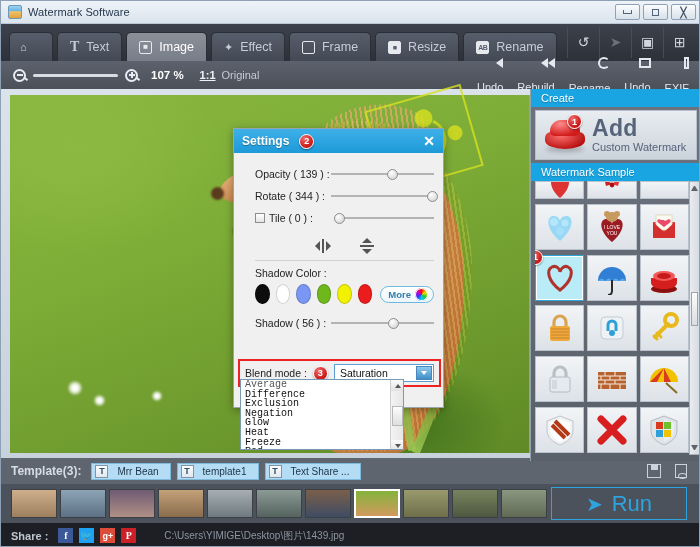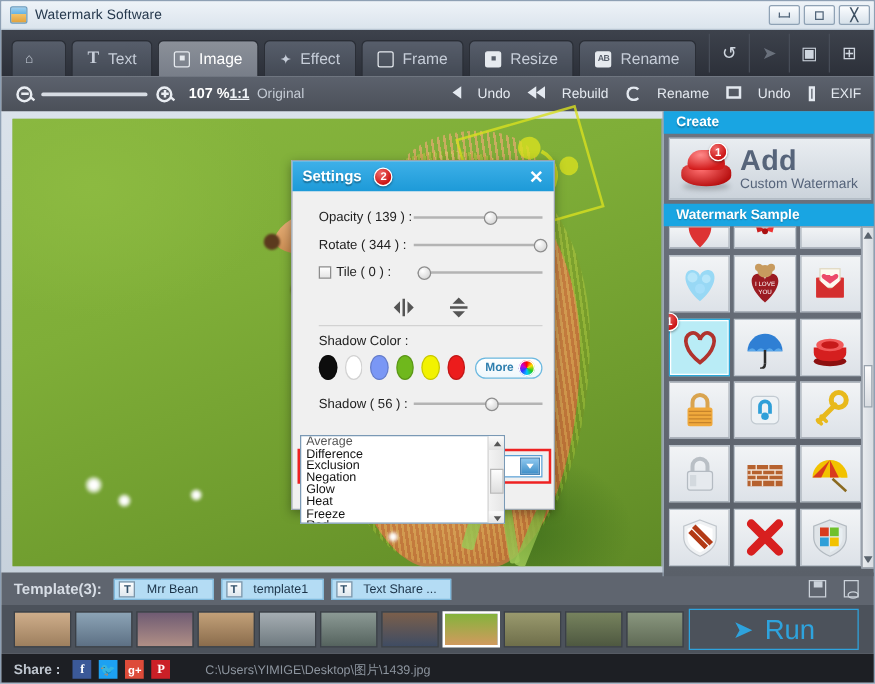--- a/index.html
+++ b/index.html
@@ -82,25 +82,25 @@
     background: linear-gradient(#5c626d, #4b5059);
     display: flex; align-items: center; color: #e2e7ee; font-size: 11px;
   }
   .zoomwrap { display: flex; align-items: center; gap: 7px; margin-left: 12px; }
   .magn { width: 13px; height: 13px; border: 2px solid #e9edf2; border-radius: 50%; position: relative; }
   .magn::after { content:""; position:absolute; width:4px; height:2px; background:#e9edf2; right:-4px; bottom:0px; transform: rotate(40deg); }
   .magn i { position:absolute; left:1.5px; top:3.5px; width:6px; height:2px; background:#e9edf2; }
   .magn i.v { left:3.5px; top:1.5px; width:2px; height:6px; }
   .ztrack { width: 85px; height: 3px; background: #d7dce3; border-radius: 2px; }
   .zpct { font-weight: bold; font-size: 11.5px; margin-left: 6px; color:#fff;}
-  .onetoone { display:flex; align-items:flex-end; gap:6px; }
+  .onetoone { margin-left: 16px; display:flex; align-items:flex-end; gap:6px; }
   .oto { font-size: 11px; font-weight: bold; text-decoration: underline; color:#eef2f7;}
   .origlbl { color: #c3cad4; }
   .toolsright { margin-left: auto; display: flex; align-items: center; gap: 14px; margin-right: 12px; }
-  .tool { display: flex; align-items: flex-start; gap: 13px; color: #e4e9f0; font-size: 11px; }
+  .tool { display: flex; align-items: flex-end; gap: 13px; color: #e4e9f0; font-size: 11px; flex-direction: column; }
   .tricon { width:0;height:0;border-style:solid;border-width:5px 7px 5px 0;border-color:transparent #e4e9f0 transparent transparent;}
   .rewicon { display:flex; }
   .rot { width:12px;height:12px;border:2px solid #e4e9f0;border-radius:50%;border-right-color:transparent;}
   .cropico { width:12px;height:10px;border:2px solid #e4e9f0; }
   .exifico { width:5px;height:12px;border:2px solid #e4e9f0; }
 
   
   .canvas {
     position: absolute; left: 9px; top: 94px; width: 520px; height: 358px;
     background: #79a832; overflow: hidden;
@@ -212,23 +212,23 @@
     border: 1px solid #5a9fd4; display: flex; align-items: center; padding-left: 5px;
     font-size: 10.5px; color: #111; position: relative;
   }
   .combo .arrow {
     position: absolute; right: 1px; top: 1px; width: 16px; height: 14px;
     background: linear-gradient(#8ec8ef, #3f8fc8); border: 1px solid #4a86b8;
     display: flex; align-items: center; justify-content: center;
   }
   .combo .arrow::after { content:""; width:0;height:0;border-style:solid;border-width:4px 3.5px 0 3.5px;border-color:#fff transparent transparent transparent;}
   .droplist {
-    position: absolute; left: 239px; top: 347px; width: 164px; height: 71px;
+    position: absolute; left: 239px; top: 378px; width: 164px; height: 71px;
     background: #fff; border: 1px solid #7a99b5; z-index: 31; overflow: hidden;
-    font-size: 10px; color: #111;
+    font-size: 10px; color: #111; font-family: Liberation Mono, monospace;
   }
   .droplist ul { list-style: none; }
   .droplist li { height: 9.6px; line-height: 9.6px; padding-left: 4px; white-space: nowrap; }
   .droplist li.cut { color: #555; }
   .dl-scroll {
     position: absolute; right: 0; top: 0; width: 13px; height: 71px;
     background: linear-gradient(90deg,#f3f3f3,#e6e6e6); border-left: 1px solid #cfcfcf;
   }
   .dl-arrow { position:absolute; left:0; width:13px; height:11px; background: linear-gradient(#fbfbfb,#e2e2e2); display:flex;align-items:center;justify-content:center;}
   .dl-arrow.up { top:0; } .dl-arrow.dn { bottom:0; }
@@ -238,21 +238,21 @@
   .dl-thumb { position:absolute; left:1px; top:26px; width:11px; height:20px; background: linear-gradient(#fdfdfd,#dedede); border:1px solid #b9b9b9;}
 
   
   .rpanel {
     position: absolute; left: 529px; top: 88px; width: 171px; height: 372px;
     background: linear-gradient(#6d7480, #5a6069);
     border-left: 1px solid #93a0ae;
     z-index: 20;
   }
   .panelhdr {
-    height: 18px; background: #19a5e2; color: #fff; font-size: 11px; font-weight: bold;
+    height: 18px; background: #19a5e2; color: #fff; font-size: 11px; font-weight: normal;
     display: flex; align-items: center; padding-left: 10px;
     text-shadow: 0 1px 1px rgba(0,0,0,.25);
   }
   .addrow {
     position: relative; height: 50px; margin: 3px 4px;
     background: linear-gradient(#e9edf1, #cbd3db);
     display: flex; align-items: center; gap: 6px; padding-left: 8px;
     border: 1px solid #b7c0ca;
   }
   .stamp { position:relative; width: 42px; height: 34px; }

